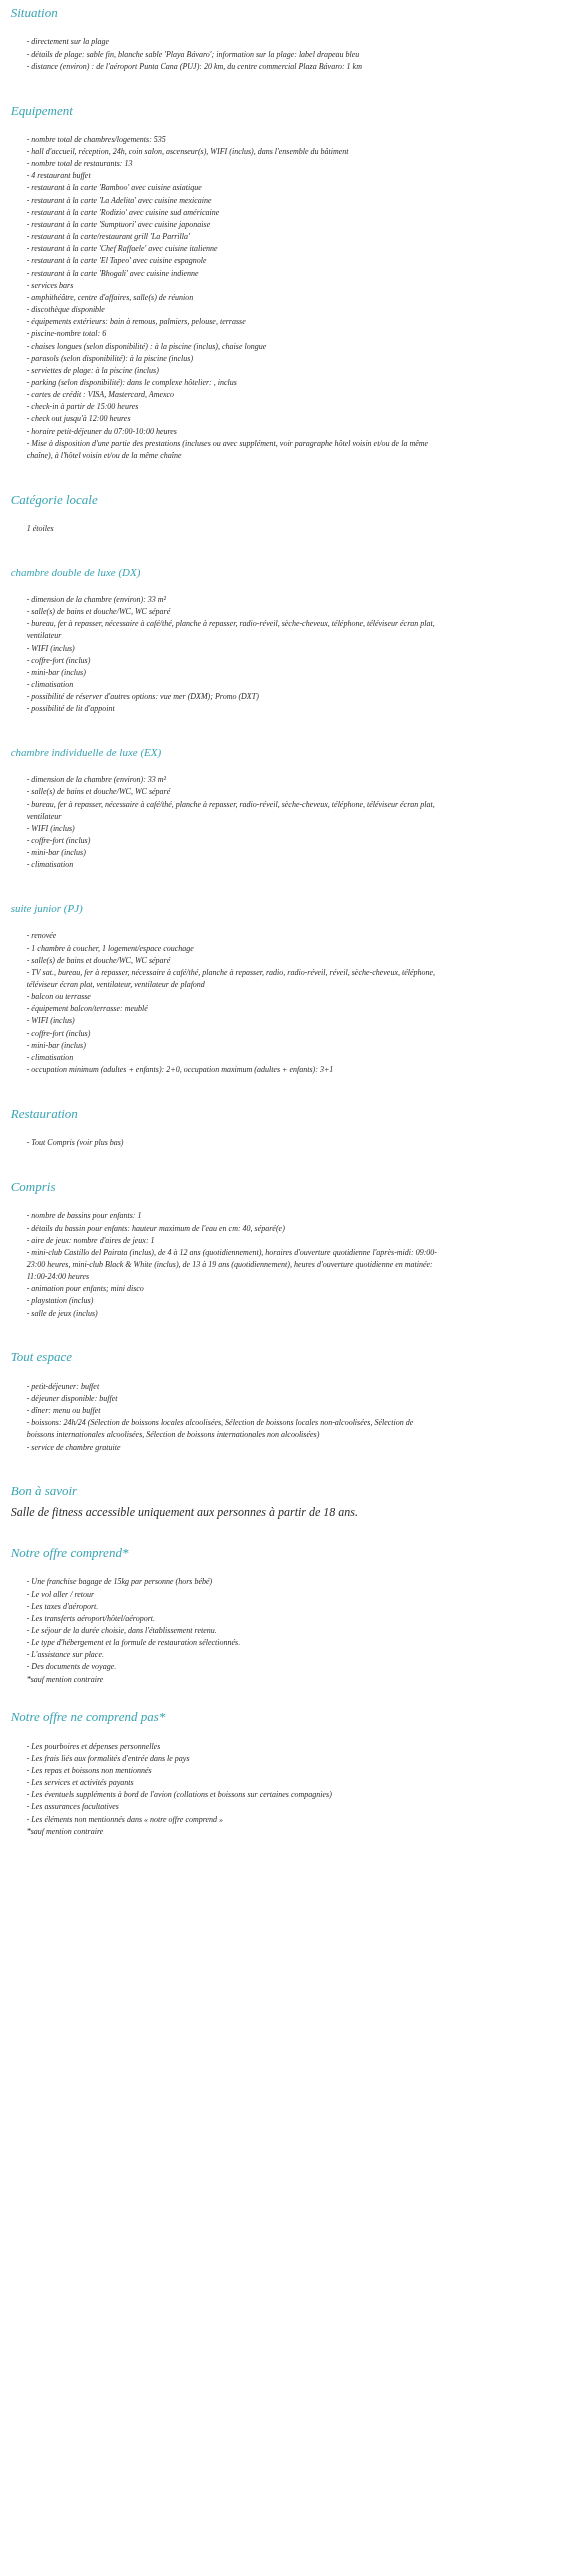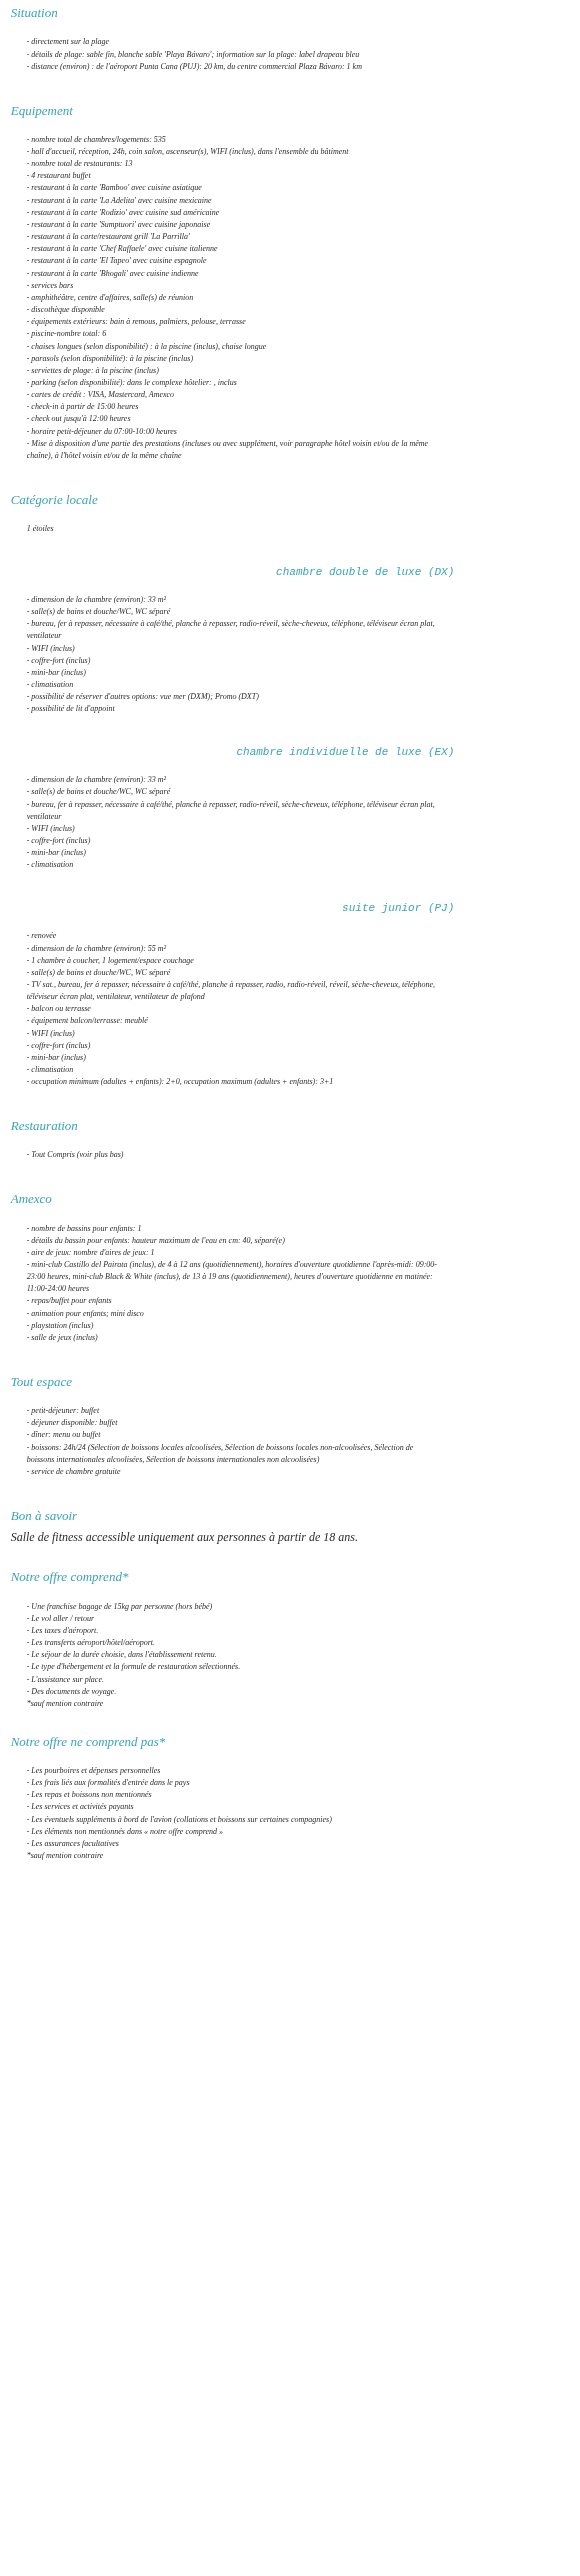--- a/index.html
+++ b/index.html
@@ -20,28 +20,27 @@
   h2.section-title {
     font-family: "Liberation Serif", serif;
     font-style: italic;
     font-weight: normal;
     color: #3aa5b5;
     font-size: 13px;
     margin: 0 0 4.6px 0;
     line-height: 1.1;
   }
   h3.sub-title {
-    font-family: Liberation Mono, monospace;
+    font-family: Liberation Serif, serif;
     font-style: italic;
     font-weight: normal;
     color: #3aa5b5;
     font-size: 11px;
     margin: 0 0 3.8px 0;
     line-height: 1.1;
-    text-align: right;
   }
   .block {
     margin: 0 0 20px 0;
   }
   ul.lines {
     list-style: none;
     margin: 16px;
     padding: 0;
   }
   ul.lines li {
@@ -150,21 +149,20 @@
       <li>- climatisation</li>
     </ul>
   </div>
 
   <div class="spacer-md"></div>
 
   <div class="block">
     <h3 class="sub-title">suite junior (PJ)</h3>
     <ul class="lines">
       <li>- renovée</li>
-      <li>- dimension de la chambre (environ): 55 m²</li>
       <li>- 1 chambre à coucher, 1 logement/espace couchage</li>
       <li>- salle(s) de bains et douche/WC, WC séparé</li>
       <li>- TV sat., bureau, fer à repasser, nécessaire à café/thé, planche à repasser, radio, radio-réveil, réveil, sèche-cheveux, téléphone, téléviseur écran plat, ventilateur, ventilateur de plafond</li>
       <li>- balcon ou terrasse</li>
       <li>- équipement balcon/terrasse: meublé</li>
       <li>- WIFI (inclus)</li>
       <li>- coffre-fort (inclus)</li>
       <li>- mini-bar (inclus)</li>
       <li>- climatisation</li>
       <li>- occupation minimum (adultes + enfants): 2+0, occupation maximum (adultes + enfants): 3+1</li>
@@ -176,27 +174,26 @@
   <div class="block">
     <h2 class="section-title">Restauration</h2>
     <ul class="lines">
       <li>- Tout Compris (voir plus bas)</li>
     </ul>
   </div>
 
   <div class="spacer-md"></div>
 
   <div class="block">
-    <h2 class="section-title">Amexco</h2>
+    <h2 class="section-title">Compris</h2>
     <ul class="lines">
       <li>- nombre de bassins pour enfants: 1</li>
       <li>- détails du bassin pour enfants: hauteur maximum de l'eau en cm: 40, séparé(e)</li>
       <li>- aire de jeux: nombre d'aires de jeux: 1</li>
       <li>- mini-club Castillo del Pairata (inclus), de 4 à 12 ans (quotidiennement), horaires d'ouverture quotidienne l'après-midi: 09:00-23:00 heures, mini-club Black &amp; White (inclus), de 13 à 19 ans (quotidiennement), heures d'ouverture quotidienne en matinée: 11:00-24:00 heures</li>
-      <li>- repas/buffet pour enfants</li>
       <li>- animation pour enfants; mini disco</li>
       <li>- playstation (inclus)</li>
       <li>- salle de jeux (inclus)</li>
     </ul>
   </div>
 
   <div class="spacer-md"></div>
 
   <div class="block">
     <h2 class="section-title">Tout espace</h2>
@@ -236,20 +233,20 @@
   <div class="spacer-sm"></div>
 
   <div class="block">
     <h2 class="section-title">Notre offre ne comprend pas*</h2>
     <ul class="lines">
       <li>- Les pourboires et dépenses personnelles</li>
       <li>- Les frais liés aux formalités d'entrée dans le pays</li>
       <li>- Les repas et boissons non mentionnés</li>
       <li>- Les services et activités payants</li>
       <li>- Les éventuels suppléments à bord de l'avion (collations et boissons sur certaines compagnies)</li>
+      <li>- Les assurances facultatives</li>
       <li>- Les éléments non mentionnés dans « notre offre comprend »</li>
-      <li>- Les assurances facultatives</li>
       <li>*sauf mention contraire</li>
     </ul>
   </div>
 
 </div>
 
 
 </body></html>

